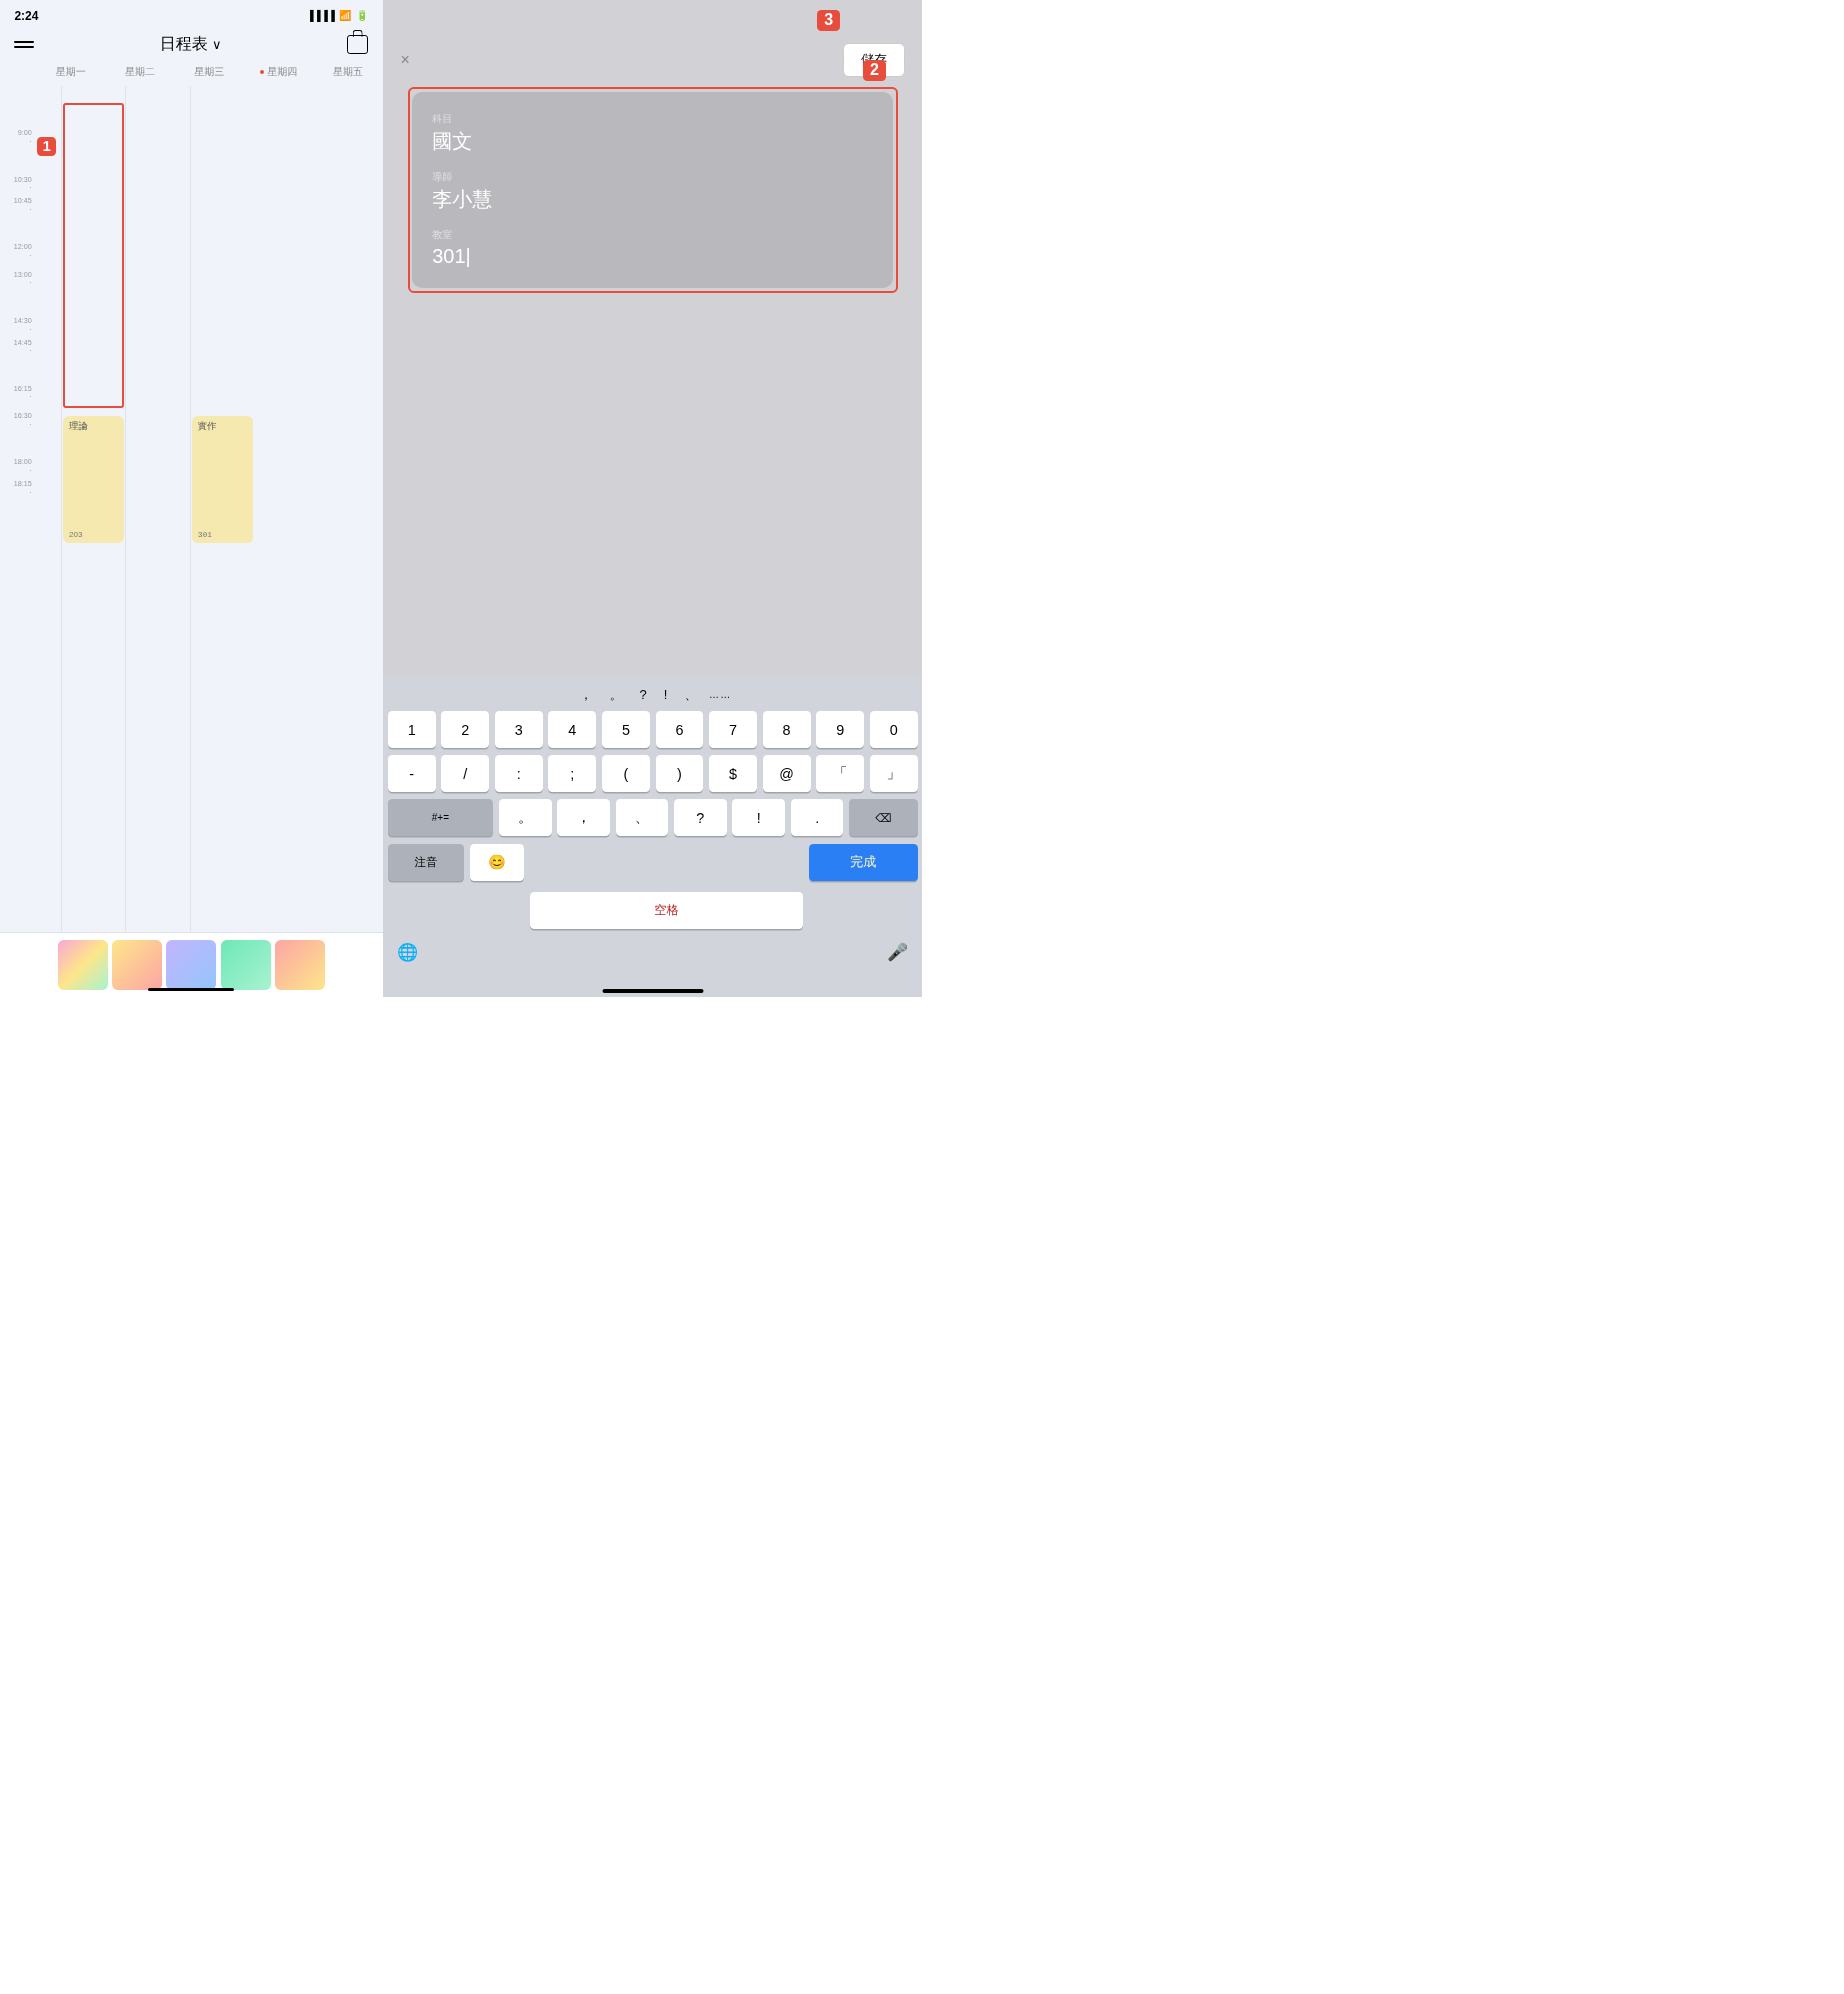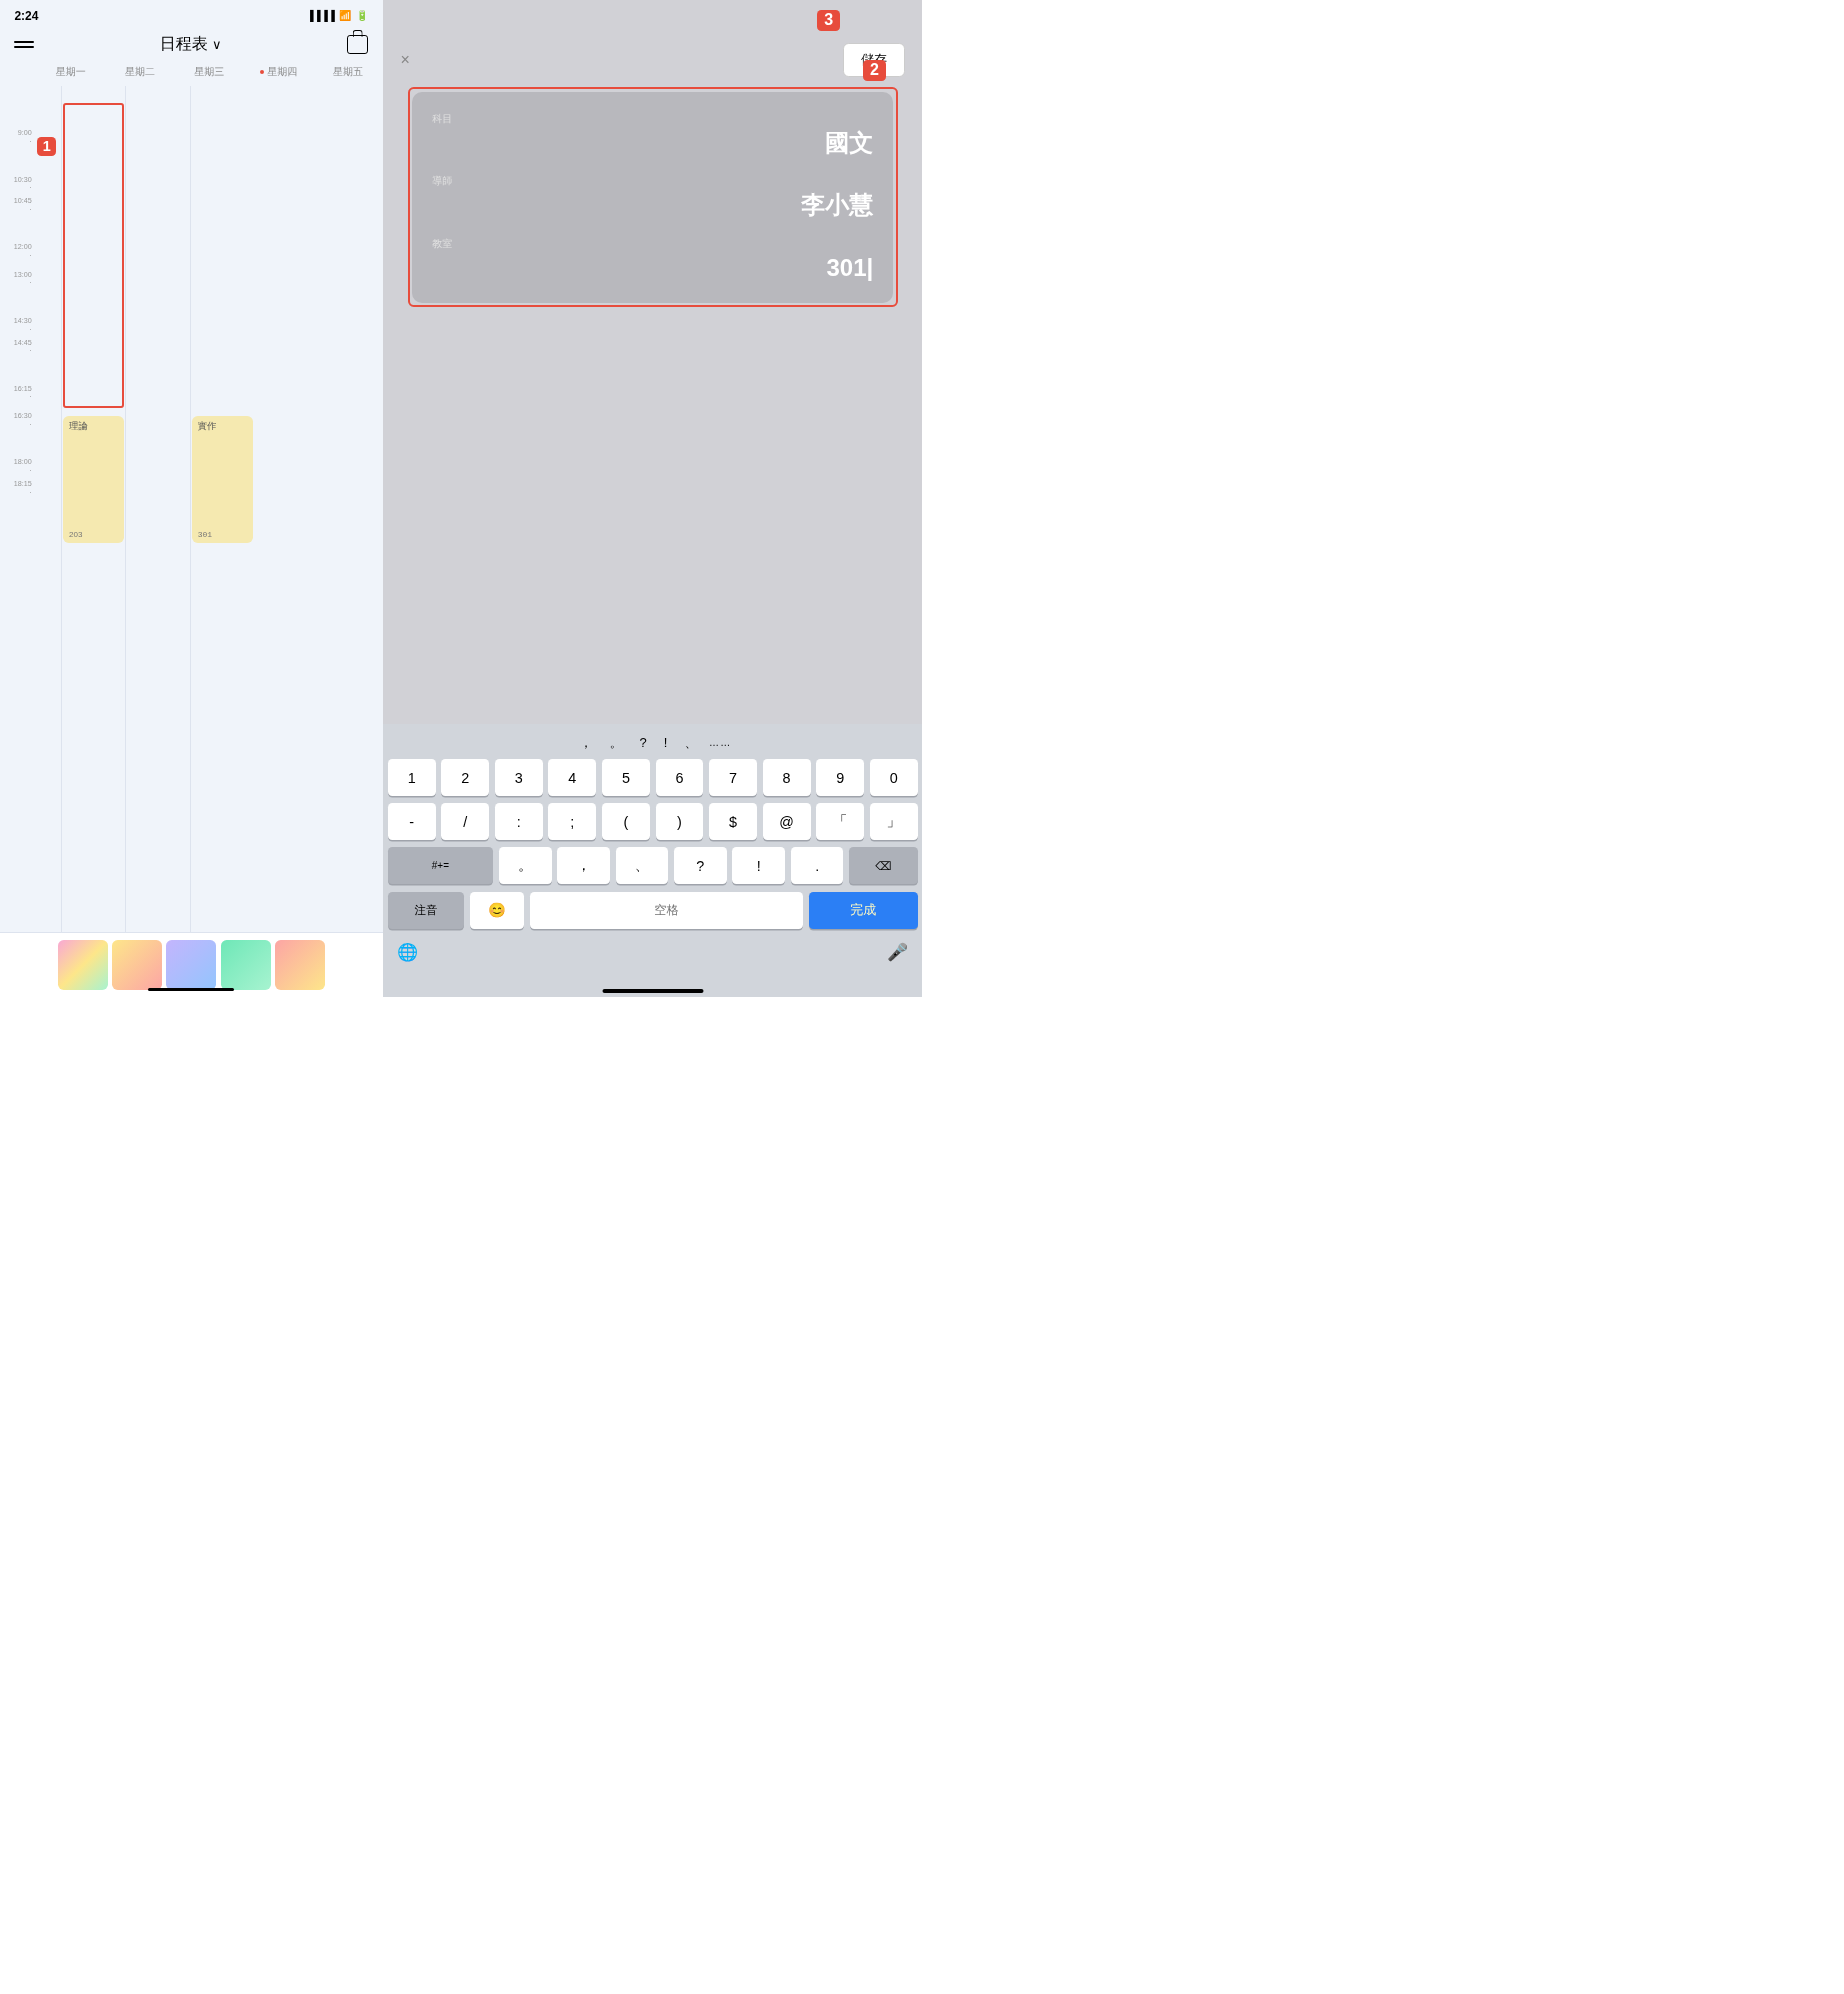--- a/index.html
+++ b/index.html
@@ -302,25 +302,24 @@
       margin-bottom: 17px;
     }
     .form-field:last-child { margin-bottom: 0; }
 
     .field-label {
       font-size: 10px;
       color: #e0e0e0;
       margin-bottom: 2.9px;
     }
     .field-value {
-      font-size: 24px;
+      font-size: 20px;
       color: #fff;
-      font-weight: 700;
+      font-weight: 400;
       line-height: 1.2;
-      text-align: right;
     }
     .cursor-blink::after {
       content: '|';
       color: #fff;
     }
 
     
     .keyboard-container {
       position: absolute;
       bottom: 0;
@@ -382,21 +381,22 @@
     }
     .kbd-key.dark {
       background: #adb1b9;
       color: #000;
       font-size: 11.5px;
     }
     .kbd-key.wide { flex: 2; }
     .kbd-key.space-key {
       flex: 5;
       font-size: 12.2px;
-      color: #737373;
+      color: #b91c1c;
+      margin-top: 48px;
     }
     .kbd-key.blue {
       background: #2b7ff5;
       color: #fef9c3;
       flex: 2;
       font-size: 13px;
     }
     .kbd-key.delete-key {
       background: #adb1b9;
       flex: 1.3;

